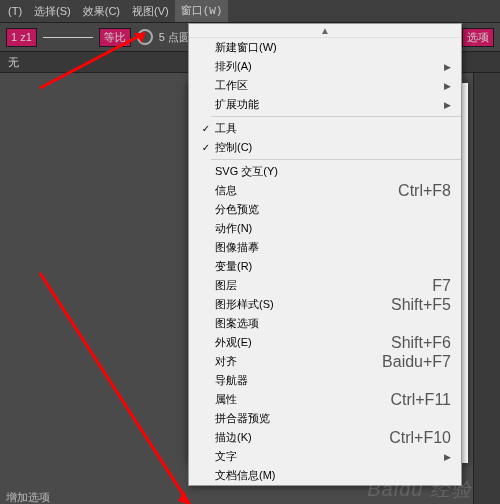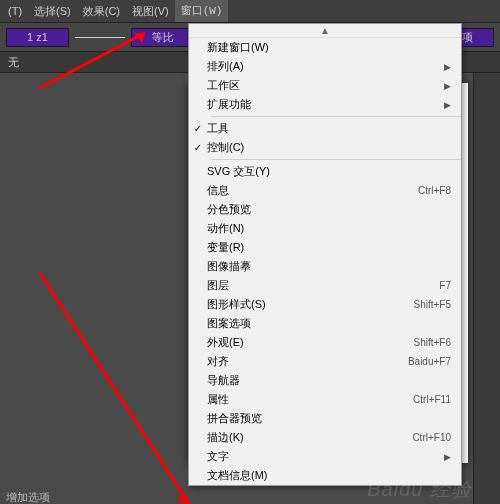--- a/index.html
+++ b/index.html
@@ -1,30 +1,30 @@
 <!DOCTYPE html>
 <html><head>
 <meta charset="utf-8">
 <style>
   html,body{margin:0;padding:0;width:500px;height:504px;overflow:hidden;font-family:"Microsoft YaHei","SimSun",sans-serif;font-size:11px;background:#3a3a3a;color:#ccc}
   .menubar{height:22px;background:#3f3f3f;display:flex;align-items:center;padding:0 2px;border-bottom:1px solid #222}
   .menubar span{padding:0 6px;line-height:22px}
   .toolbar{height:28px;background:#454545;border-bottom:1px solid #222;display:flex;align-items:center;padding:0 6px;gap:6px}
-  .field{background:#4c1d95;border:1px solid #1a1a1a;padding:1px 20px;height:15px;display:inline-flex;align-items:center;color:#ccc}
+  .field{background:#be185d;border:1px solid #1a1a1a;padding:1px 4px;height:15px;display:inline-flex;align-items:center;color:#ccc}
   .panel-tab{height:20px;background:#383838;border-bottom:1px solid #222;padding:0 8px;display:flex;align-items:center}
   .workspace{position:relative;height:434px;background:#4a4a4a}
   .canvas{position:absolute;left:188px;top:10px;width:280px;height:380px;background:#fff;box-shadow:0 0 8px rgba(0,0,0,.5)}
   .right-strip{position:absolute;right:0;top:0;width:26px;height:100%;background:#3a3a3a;border-left:1px solid #222}
   .dropdown{position:absolute;left:188px;top:-50px;width:272px;background:#f0f0f0;color:#000;border:1px solid #999;box-shadow:2px 2px 6px rgba(0,0,0,.4)}
   .dropdown-arrow{text-align:center;font-size:10px;color:#666;padding:1px 0;border-bottom:1px solid #e0e0e0}
-  .menu-item{display:flex;align-items:center;height:19px;padding:0 10px 0 0}
+  .menu-item{display:flex;align-items:center;height:19px;padding:0 10px 0 8px}
   .menu-check{width:18px;text-align:center;font-size:10px}
   .menu-label{flex:1;white-space:nowrap;overflow:hidden}
   .menu-arrow{font-size:9px;color:#555;margin-left:6px}
-  .menu-shortcut{color:#555;font-size:10px;margin-left:20px}
+  .menu-shortcut{color:#555;font-size:16px;margin-left:20px}
   .sep{height:1px;background:#d0d0d0;margin:2px 0 2px 22px}
   .annot{position:absolute;pointer-events:none}
   .arrow-line{stroke:red;stroke-width:3;fill:none}
   .arrow-head{fill:red}
   .watermark{position:absolute;right:28px;bottom:4px;color:rgba(255,255,255,.15);font-size:20px;font-style:italic;letter-spacing:1px}
   .bottom-label{position:absolute;left:6px;bottom:2px;color:#bbb}
 </style>
 </head>
 <body>
 
@@ -99,25 +99,25 @@
       <div class="menu-item">
         <span class="menu-check"></span>
         <span class="menu-label">分色预览</span>
       </div>
       <div class="menu-item">
         <span class="menu-check"></span>
         <span class="menu-label">动作(N)</span>
       </div>
       <div class="menu-item">
         <span class="menu-check"></span>
-        <span class="menu-label">变量(R)</span>
+        <span class="menu-label">图像描摹</span>
       </div>
       <div class="menu-item">
         <span class="menu-check"></span>
-        <span class="menu-label">图像描摹</span>
+        <span class="menu-label">变量(R)</span>
       </div>
       <div class="menu-item">
         <span class="menu-check"></span>
         <span class="menu-label">图层</span>
         <span class="menu-shortcut">F7</span>
       </div>
       <div class="menu-item">
         <span class="menu-check"></span>
         <span class="menu-label">图形样式(S)</span>
         <span class="menu-shortcut">Shift+F5</span>

